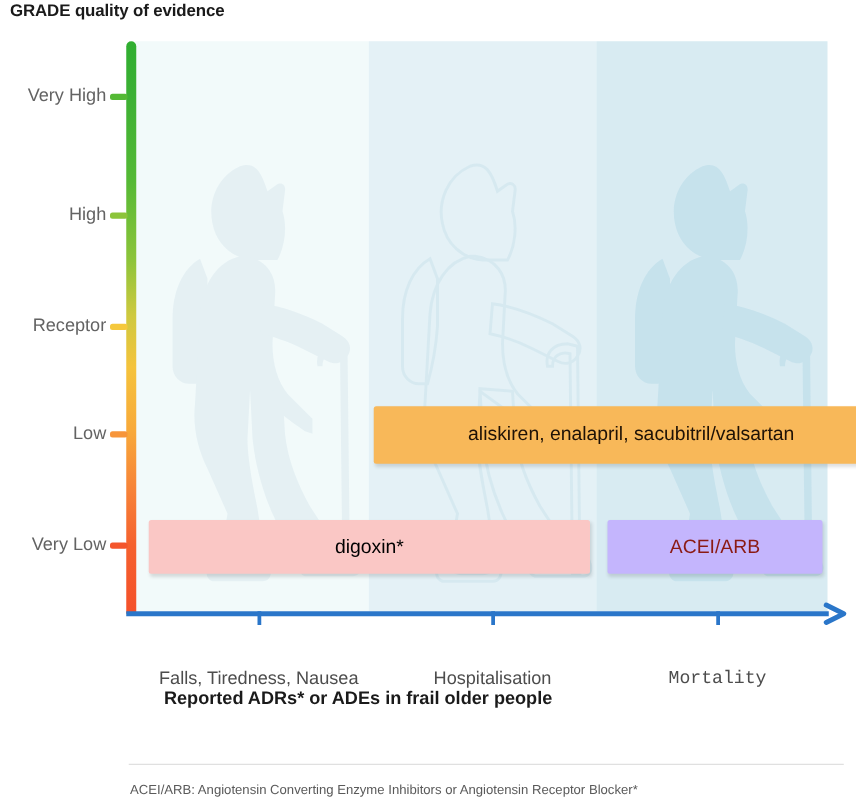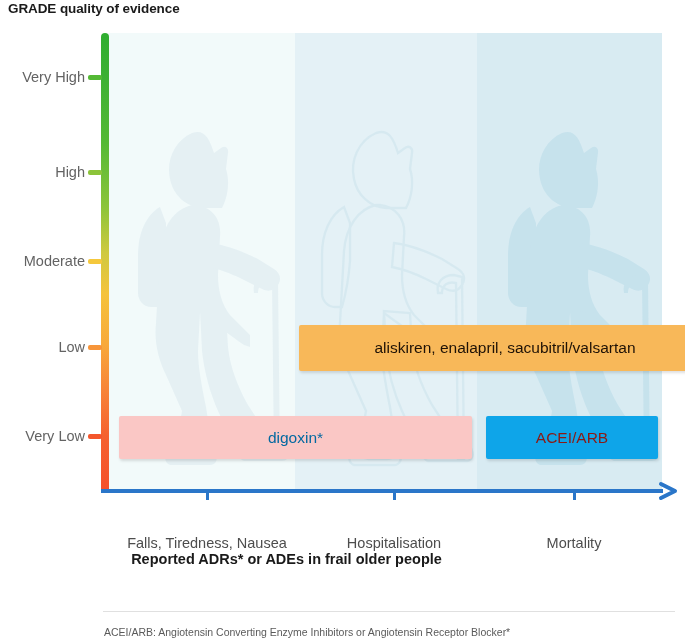--- a/index.html
+++ b/index.html
@@ -148,28 +148,28 @@
     height: 46px;
     background: #f8b859;
     color: #1f1206;
   }
   #box-pink-digoxin {
     left: 119px;
     top: 416px;
     width: 353px;
     height: 43px;
     background: #fac7c5;
-    color: #0369a1;
+    color: #000000;
   }
   #box-pink-aceiarb {
     left: 486px;
     top: 416px;
     width: 172px;
     height: 43px;
-    background: #0ea5e9;
+    background: #c4b5fd;
     color: #8b1a14;
   }
 
   
   #x-axis-title {
     position: absolute;
     left: 0;
     top: 551px;
     width: 573px;
     text-align: center;
@@ -251,21 +251,21 @@
 
 <div class="y-tick-mark" style="left:88px; top:75px;  background:#54b935;"></div>
 <div class="y-tick-mark" style="left:88px; top:170px; background:#8cc43a;"></div>
 <div class="y-tick-mark" style="left:88px; top:259px; background:#f5c83c;"></div>
 <div class="y-tick-mark" style="left:88px; top:345px; background:#f7953a;"></div>
 <div class="y-tick-mark" style="left:88px; top:434px; background:#f4562c;"></div>
 
 <div id="y-labels-col">
   <div class="y-tick-label" style="top:69px;">Very High</div>
   <div class="y-tick-label" style="top:164px;">High</div>
-  <div class="y-tick-label" style="top:253px;">Moderate</div>
+  <div class="y-tick-label" style="top:253px;">Receptor</div>
   <div class="y-tick-label" style="top:339px;margin-left:19px;">Low</div>
   <div class="y-tick-label" style="top:428px;">Very Low</div>
 </div>
 
 <div class="evidence-box" id="box-orange">aliskiren, enalapril, sacubitril/valsartan</div>
 
 <div class="evidence-box" id="box-pink-digoxin">digoxin*</div>
 
 <div class="evidence-box" id="box-pink-aceiarb">ACEI/ARB</div>
 
@@ -274,18 +274,18 @@
 <svg id="x-axis-arrow" viewBox="0 0 30 30">
   <path d="M6 8 L20 15 L6 22" fill="none" stroke="#2a76c9" stroke-width="4" stroke-linecap="round" stroke-linejoin="round"></path>
 </svg>
 
 <div class="x-tick-mark" style="left:206px;"></div>
 <div class="x-tick-mark" style="left:393px;"></div>
 <div class="x-tick-mark" style="left:573px;"></div>
 
 <div class="x-tick-label" style="left:107px; width:200px;">Falls, Tiredness, Nausea</div>
 <div class="x-tick-label" style="left:294px; width:200px;">Hospitalisation</div>
-<div class="x-tick-label" style="left:474px; width:200px;">Mortality</div>
+<div class="x-tick-label" style="left:474px; width:200px;font-family:Liberation Mono, monospace;">Mortality</div>
 
 <div id="x-axis-title">Reported ADRs* or ADEs in frail older people</div>
 
 <div id="footnote-divider"></div>
 <div id="footnote-text">ACEI/ARB: Angiotensin Converting Enzyme Inhibitors or Angiotensin Receptor Blocker*</div>
 
 </body></html>

